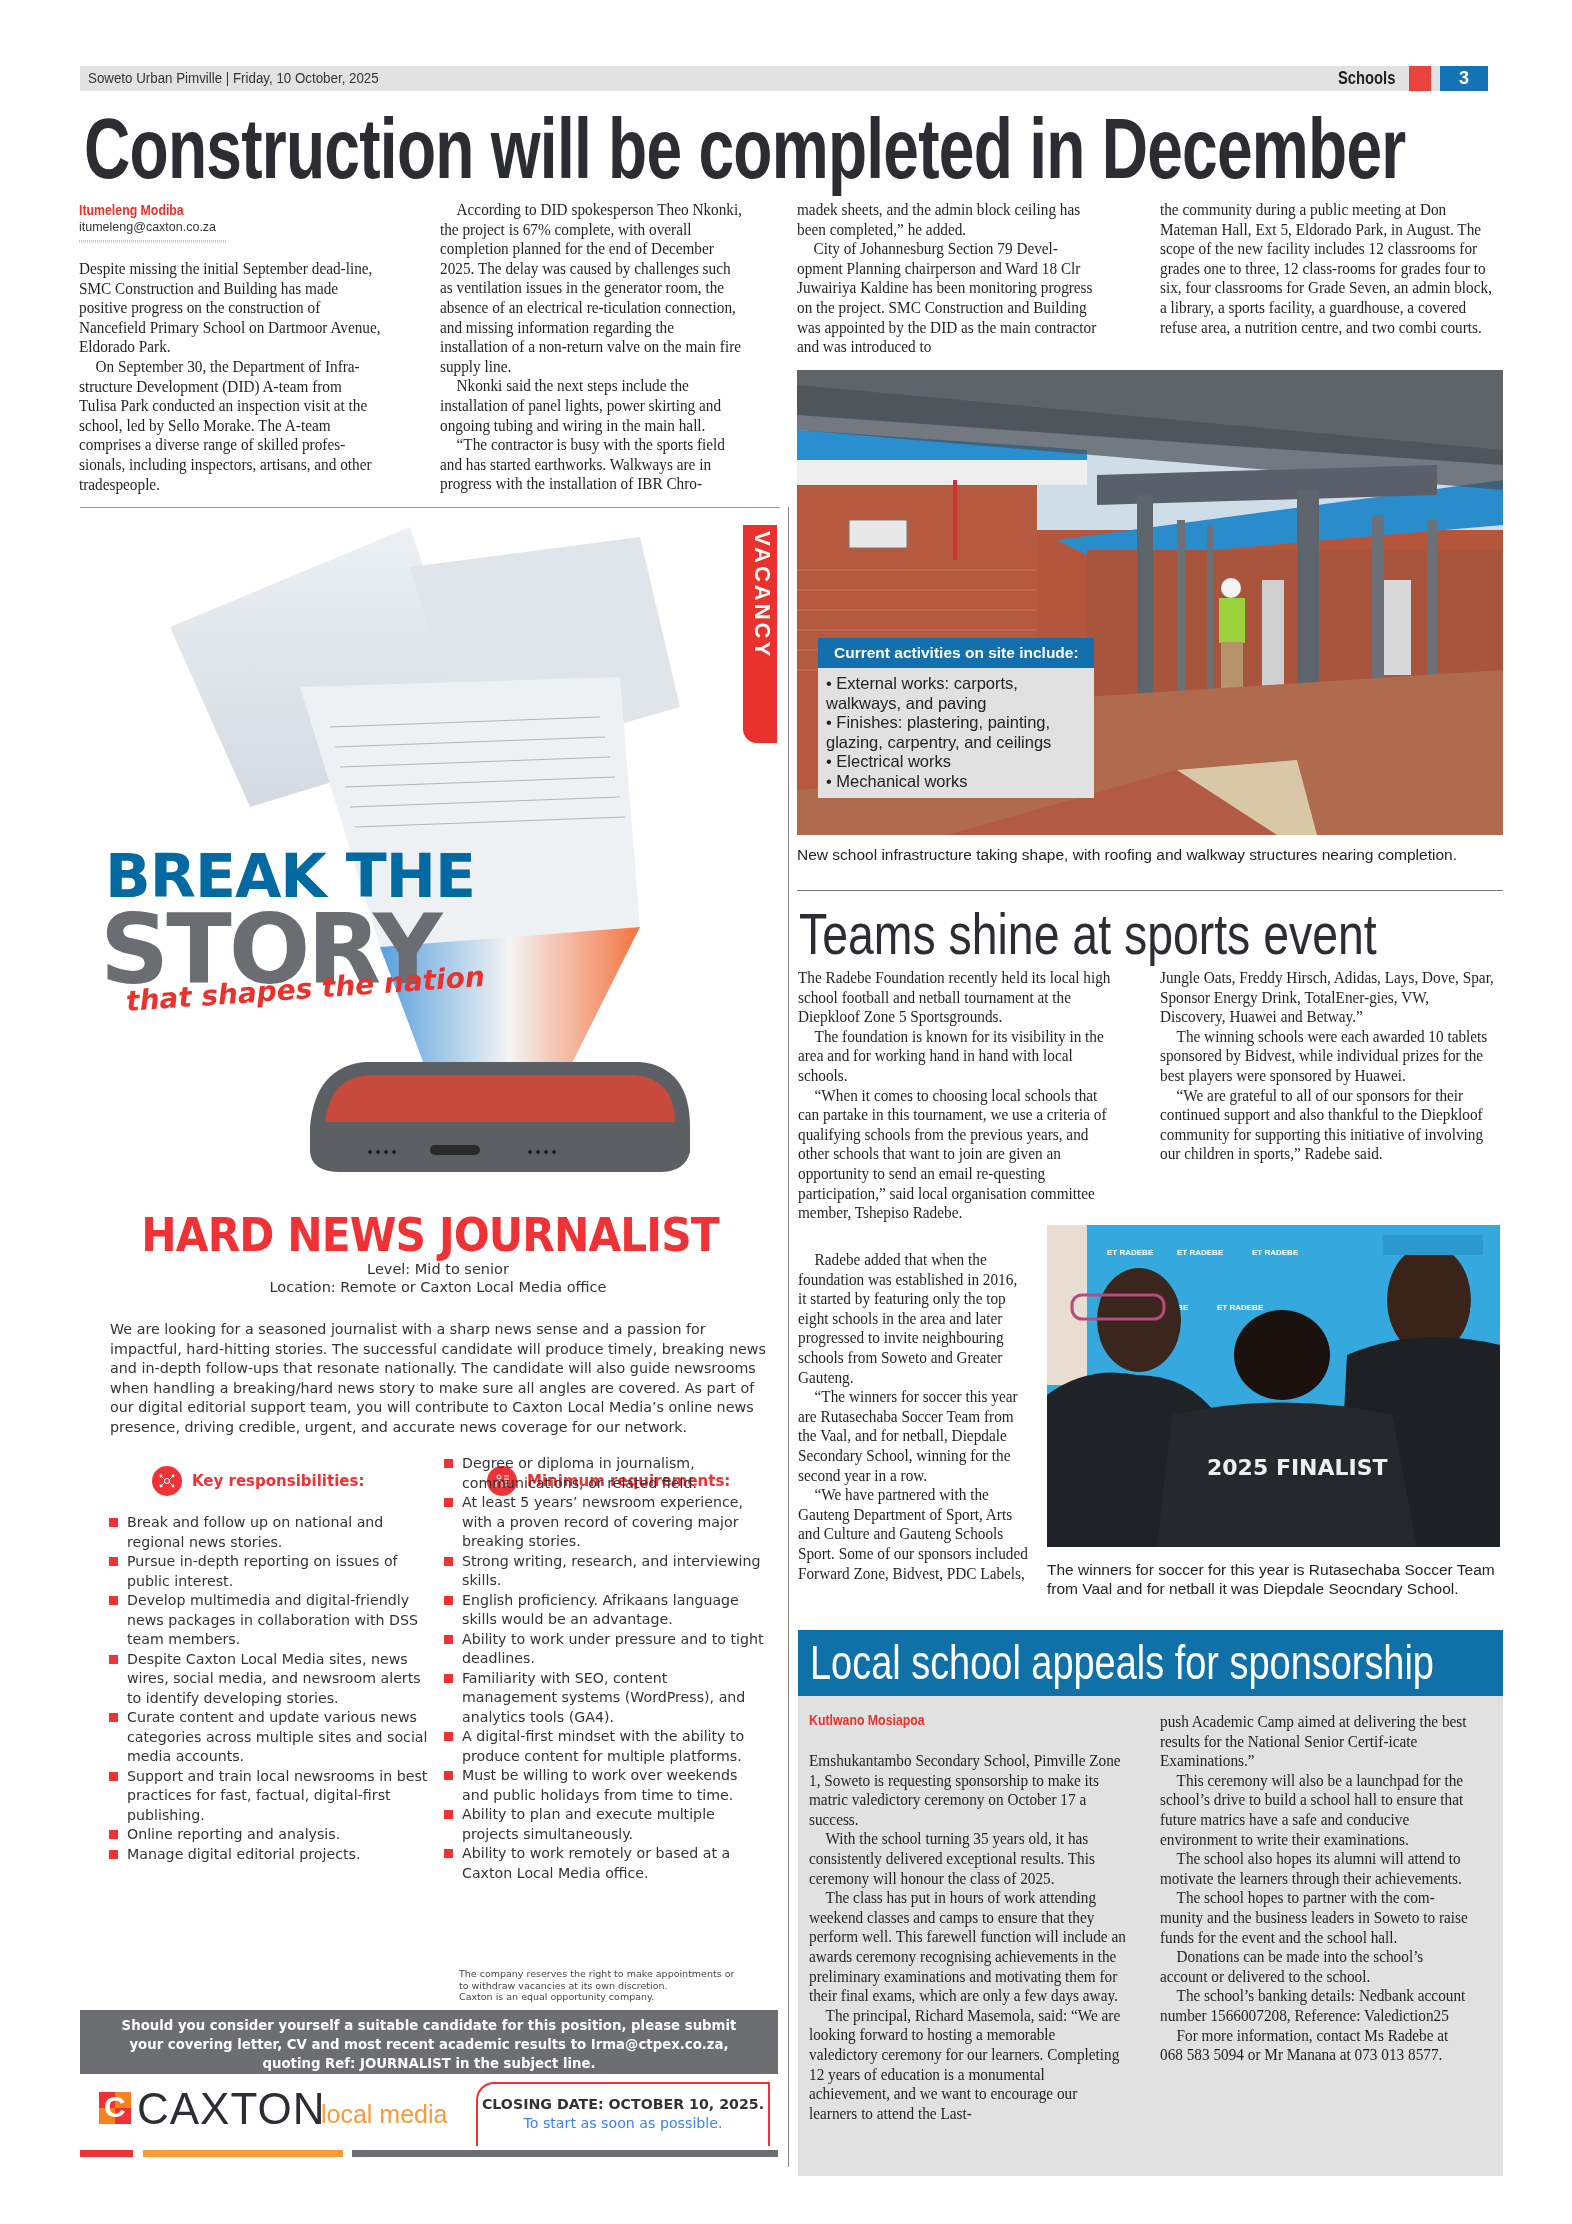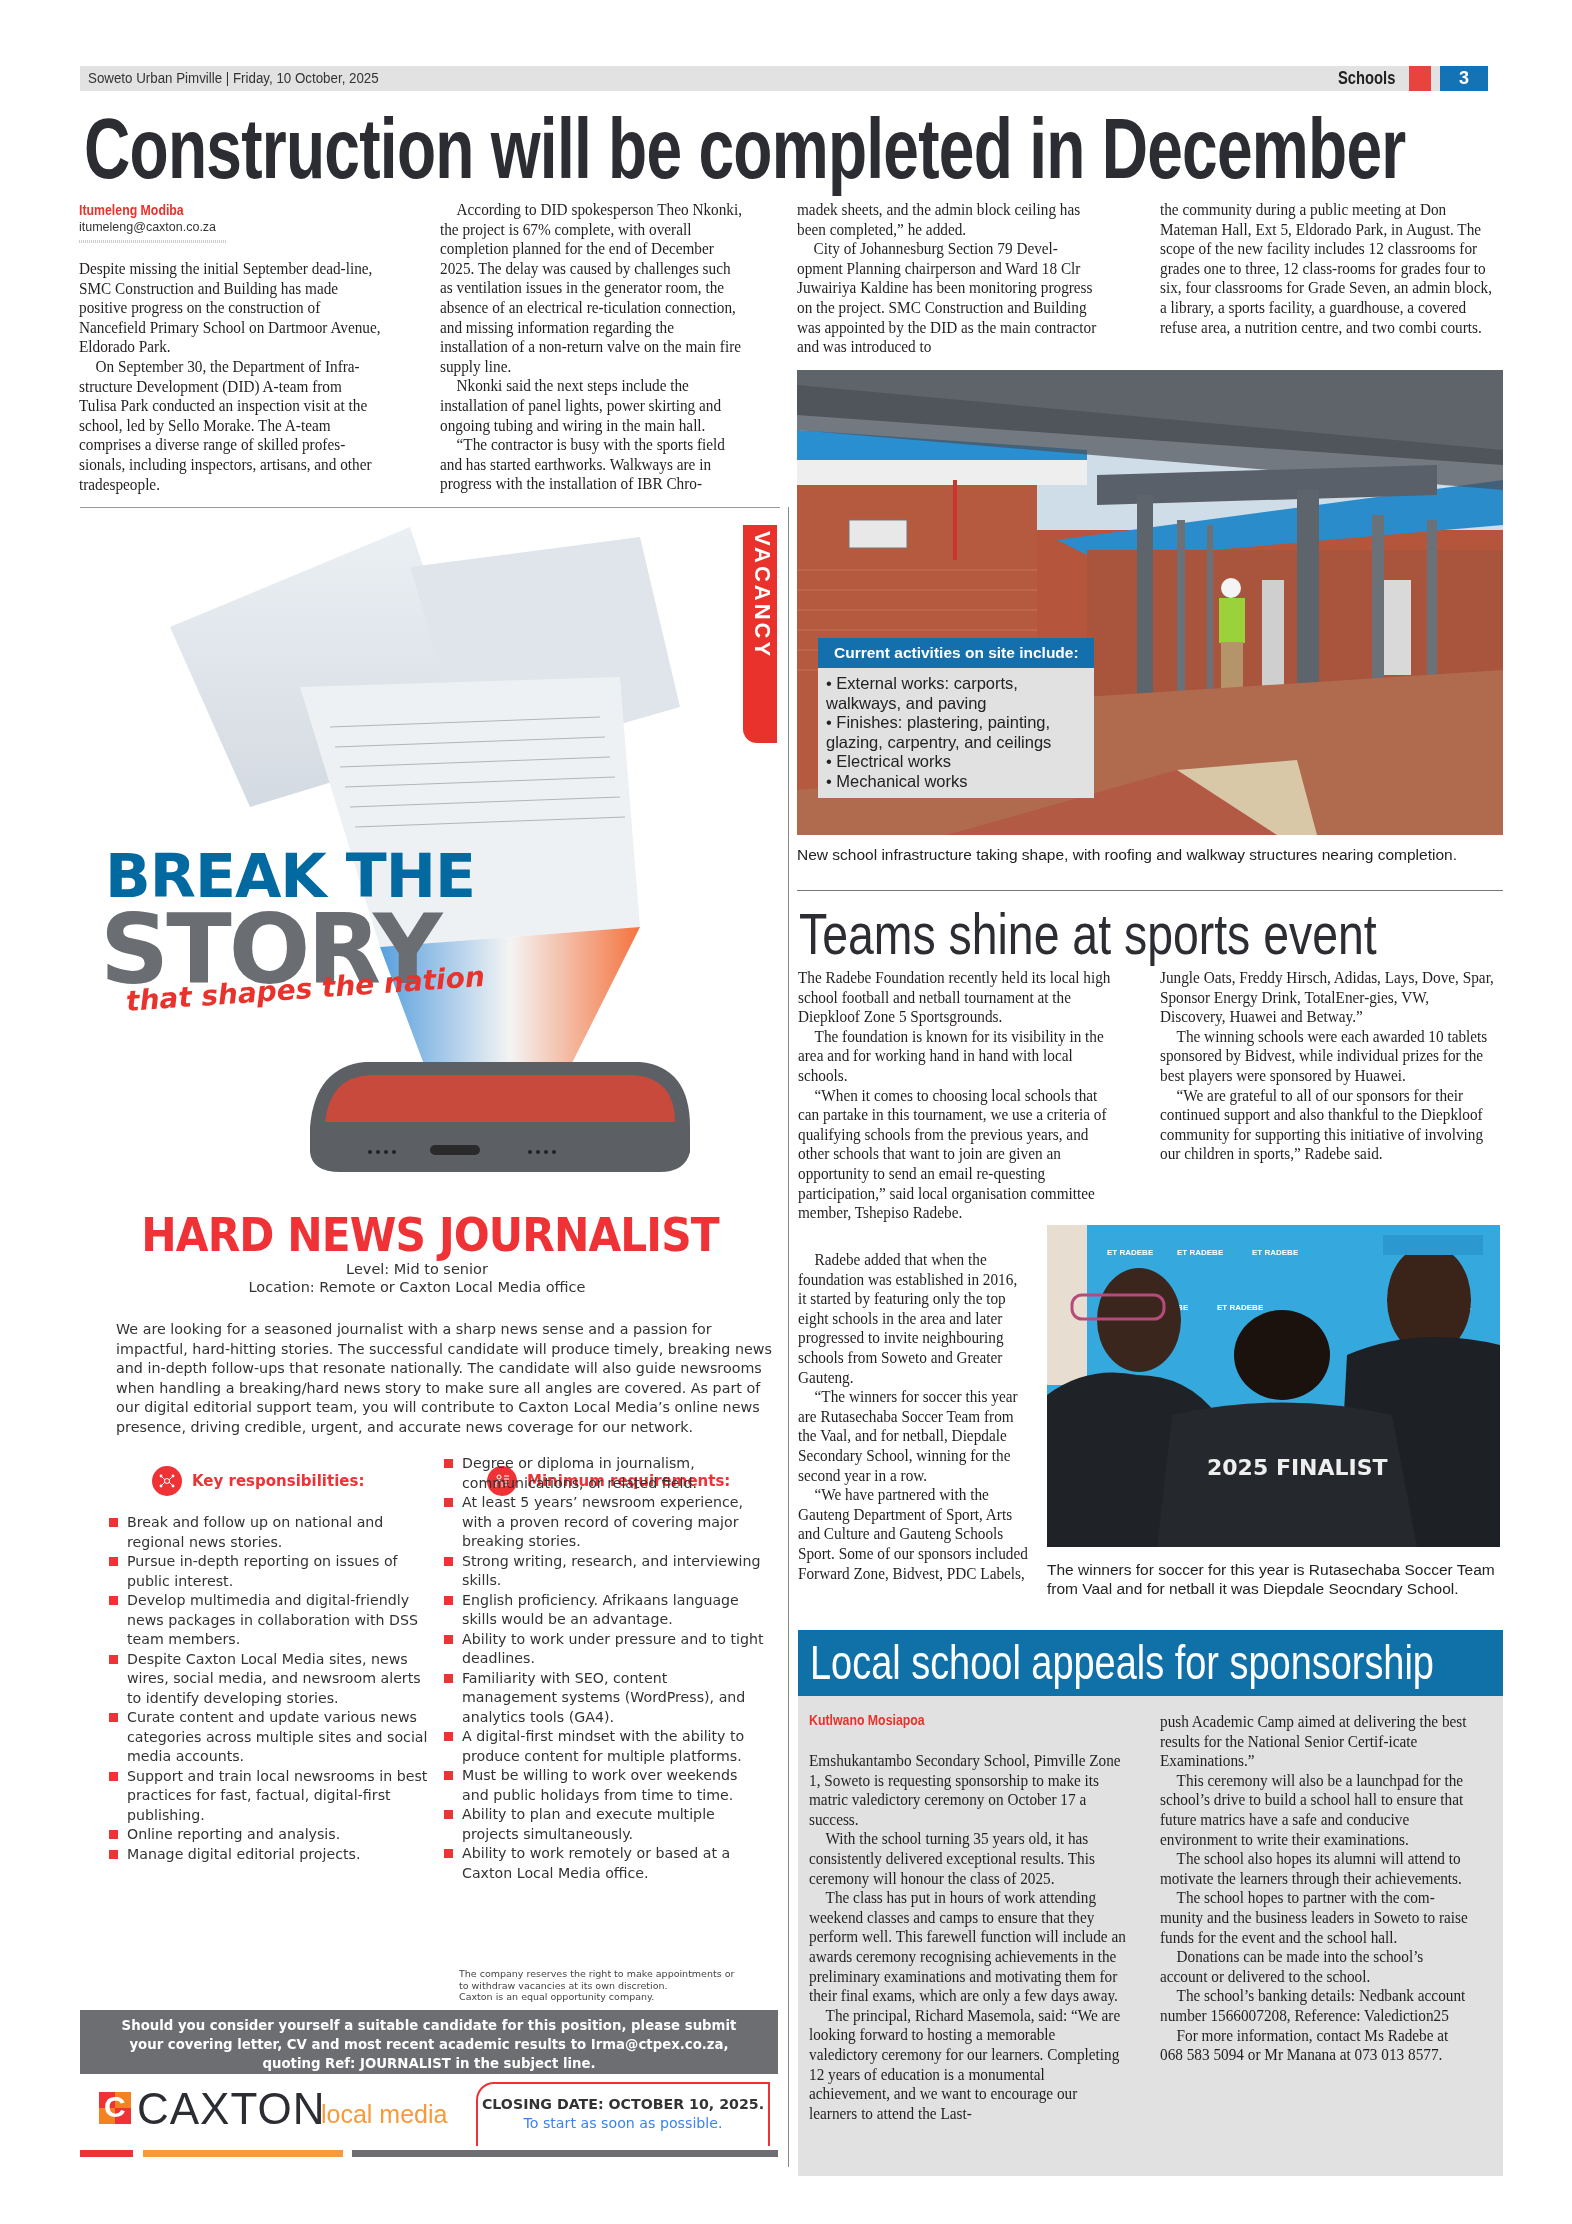--- a/index.html
+++ b/index.html
@@ -48,22 +48,22 @@
   .vline{width:1px;background:#888;}
 
   
   .ad{left:80px;top:507px;width:700px;height:1660px;overflow:hidden;}
   .vacancy{left:743px;top:525px;width:34px;height:218px;background:#e8322b;border-radius:0 0 0 14px;}
   .vacancy span{position:absolute;left:6px;top:6px;writing-mode:vertical-rl;color:#fff;font-weight:bold;font-size:22px;letter-spacing:3px;font-family:"Liberation Sans",sans-serif;}
   .bts1{left:105px;top:845px;font-family:"DejaVu Sans",sans-serif;font-weight:bold;font-size:60px;color:#0369a1;letter-spacing:-1px;line-height:62px;}
   .bts2{left:100px;top:900px;font-family:"DejaVu Sans",sans-serif;font-weight:bold;font-size:96px;color:#6a6d72;letter-spacing:-3px;line-height:100px;}
   .bts3{left:125px;top:985px;font-family:"DejaVu Sans",sans-serif;font-style:italic;font-weight:bold;font-size:28px;color:#e8322b;transform:rotate(-4deg);transform-origin:left top;}
   .hnj{left:80px;top:1208px;width:700px;text-align:center;font-family:"DejaVu Sans",sans-serif;font-weight:bold;font-size:46px;color:#ee3235;letter-spacing:-1px;transform:scaleX(0.92);transform-origin:center top;white-space:nowrap;}
-  .level{left:67px;top:1260px;width:700px;text-align:center;font-family:"DejaVu Sans",sans-serif;font-size:14.5px;line-height:18px;color:#333;}
-  .adintro{left:116px;top:1320px;width:660px;font-family:"DejaVu Sans",sans-serif;font-size:14.3px;line-height:19.5px;color:#333;}
+  .level{left:88px;top:1260px;width:700px;text-align:center;font-family:"DejaVu Sans",sans-serif;font-size:14.5px;line-height:18px;color:#333;}
+  .adintro{left:110px;top:1320px;width:660px;font-family:"DejaVu Sans",sans-serif;font-size:14.3px;line-height:19.5px;color:#333;}
   .sec-head{font-family:"DejaVu Sans",sans-serif;font-weight:bold;font-size:15px;color:#ee3235;}
   .sec-icon{width:30px;height:30px;border-radius:50%;background:#ee3235;position:absolute;}
   .sec-icon svg{position:absolute;left:7px;top:7px;}
   ul.adlist{list-style:none;margin:0;padding:0;font-family:"DejaVu Sans",sans-serif;font-size:14.2px;line-height:19.5px;color:#333;}
   ul.adlist li{position:relative;padding-left:18px;}
   ul.adlist li::before{content:"";position:absolute;left:0;top:5px;width:9px;height:9px;background:#ee3235;}
   .disclaimer{font-family:"DejaVu Sans",sans-serif;font-size:9.5px;line-height:11.5px;color:#444;}
   .apply{left:80px;top:2010px;width:698px;height:64px;background:#6c6e72;color:#fff;text-align:center;font-family:"DejaVu Sans",sans-serif;font-weight:bold;font-size:13.3px;line-height:19px;padding-top:6px;box-sizing:border-box;}
   .caxton{left:99px;top:2092px;}
   .caxton-mark{position:absolute;left:0;top:0;width:32px;height:32px;background:

